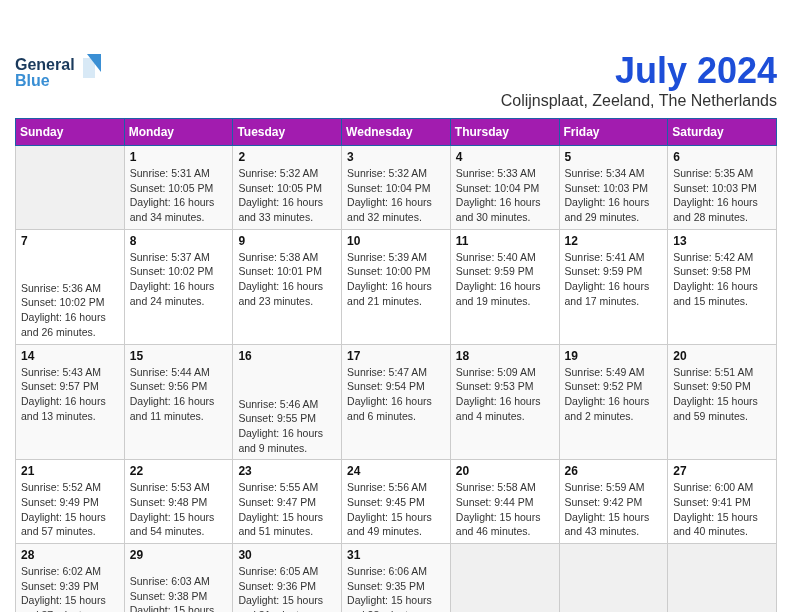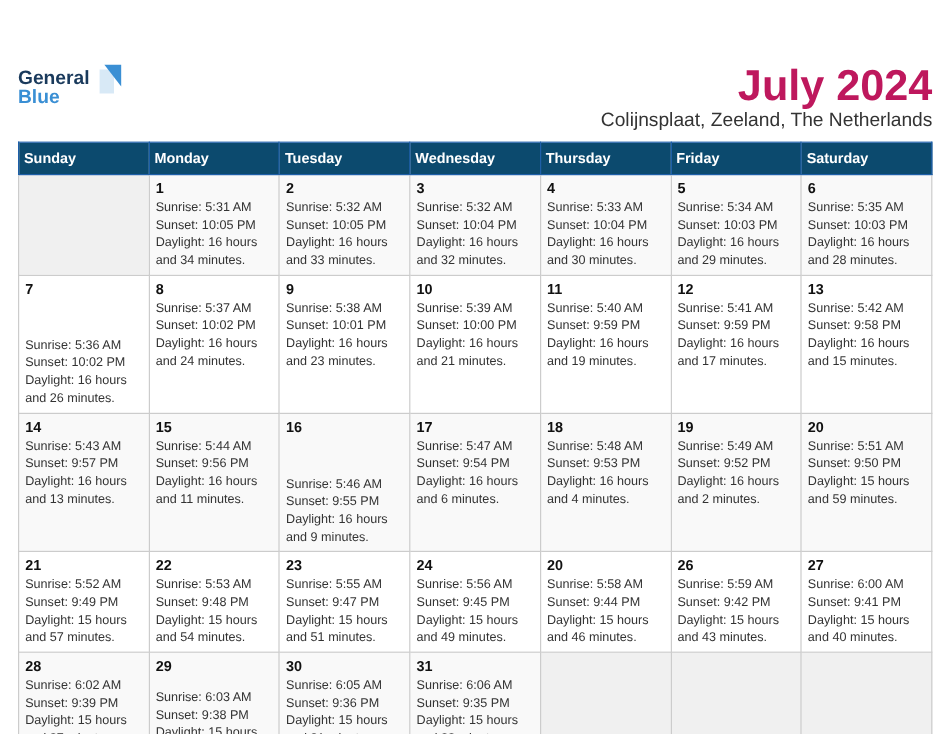--- a/index.html
+++ b/index.html
@@ -21,34 +21,34 @@
       display: flex;
       flex-direction: column;
       align-items: flex-start;
     }
     .title-block {
       text-align: right;
     }
     .title-block h1 {
       font-size: 36px;
       font-weight: bold;
-      color: #be185d;
+      color: #1d4ed8;
     }
     .title-block h2 {
       font-size: 16px;
       color: #333;
       font-weight: normal;
     }
     .calendar {
       width: 100%;
       border-collapse: collapse;
       font-size: 11px;
     }
     .calendar thead tr th {
-      background: #0c4a6e;
+      background: #a21caf;
       color: #fff;
       padding: 6px 4px;
       text-align: left;
       font-size: 12px;
       border: 1px solid #1e5fa8;
     }
     .calendar tbody tr td {
       border: 1px solid #ccc;
       padding: 4px 5px;
       vertical-align: top;
@@ -228,21 +228,21 @@
         </td>
         <td>
           <span class="day-num">17</span>
           <div class="day-info" style="white-space: pre-line;">Sunrise: 5:47 AM
 Sunset: 9:54 PM
 Daylight: 16 hours
 and 6 minutes.</div>
         </td>
         <td>
           <span class="day-num">18</span>
-          <div class="day-info" style="white-space: pre-line;">Sunrise: 5:48 AM
+          <div class="day-info" style="white-space: pre-line;">Sunrise: 5:09 AM
 Sunset: 9:53 PM
 Daylight: 16 hours
 and 4 minutes.</div>
         </td>
         <td>
           <span class="day-num">19</span>
           <div class="day-info" style="white-space: pre-line;">Sunrise: 5:49 AM
 Sunset: 9:52 PM
 Daylight: 16 hours
 and 2 minutes.</div>

